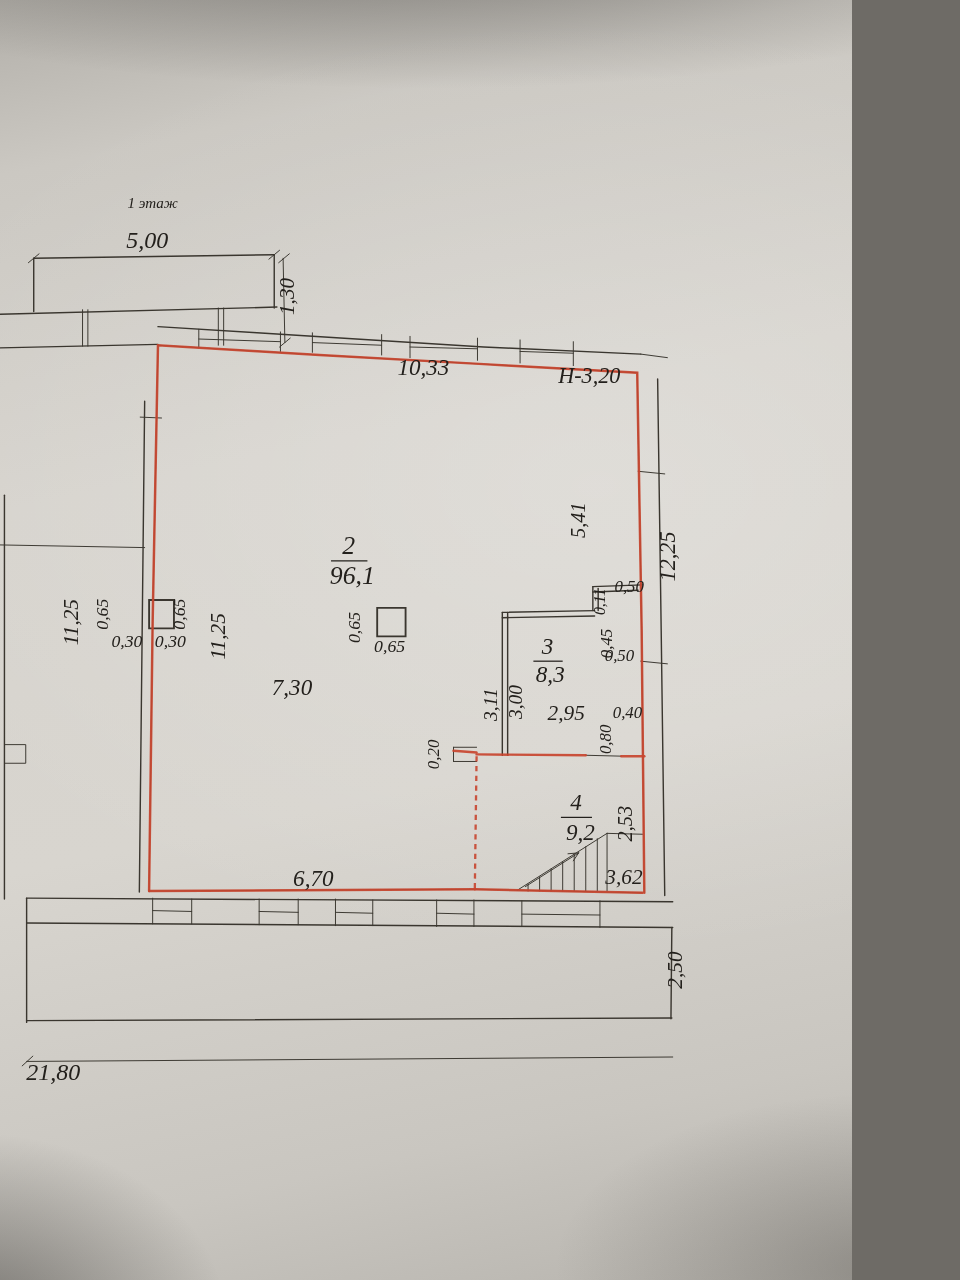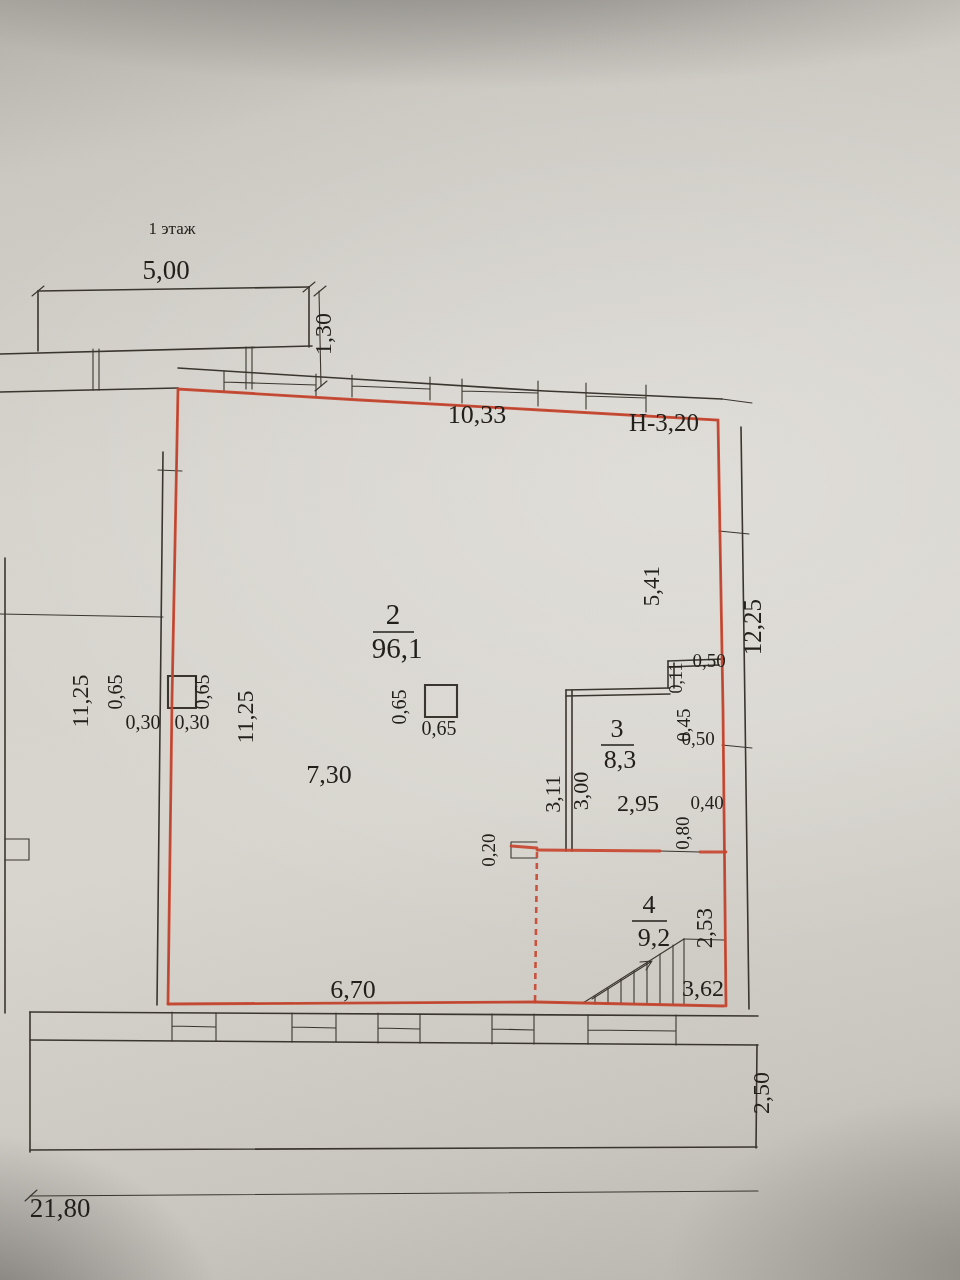--- a/index.html
+++ b/index.html
@@ -1,23 +1,24 @@
 <!DOCTYPE html>
 <html style="--highlight: #c8452f; --ink: #3a362f; --paper: #d6d3cd;"><head>
 <meta charset="utf-8">
 <style>
   html,body{margin:0;padding:0;background:#6e6b66;}
   .photo{
-    position:relative;width:960px;height:1280px;overflow:hidden;
+    position:relative;width:852px;height:1280px;overflow:hidden;
     background:
       radial-gradient(420px 300px at -4% 103%, rgba(40,38,35,0.50), rgba(40,38,35,0) 62%),
       radial-gradient(520px 280px at 103% 99%, rgba(60,57,52,0.32), rgba(60,57,52,0) 62%),
       radial-gradient(980px 230px at 50% -6%, rgba(48,46,43,0.48), rgba(48,46,43,0) 72%),
       radial-gradient(1150px 720px at 70% 38%, rgba(255,255,255,0.22), rgba(255,255,255,0) 66%),
       linear-gradient(168deg,#b2afa9 0%,#cbc8c2 12%,#d6d3cd 35%,#d8d5cf 60%,#c9c6c0 85%,#b7b4ae 100%);
+    font-style: italic;
   }
   svg.plan{position:absolute;inset:0;filter:blur(0.3px);}
   text{
     font-family:"Liberation Serif","DejaVu Serif",serif;
     fill:#23201c;
   }
   .ln{stroke:var(--ink,#3a362f);stroke-width:1.6;fill:none;stroke-linecap:round;}
   .ln-thin{stroke:var(--ink,#3a362f);stroke-width:1.1;fill:none;stroke-linecap:round;}
   .ln-bold{stroke:var(--ink,#3a362f);stroke-width:2.1;fill:none;}
   .under{stroke:var(--ink,#3a362f);stroke-width:1.1;fill:none;}

